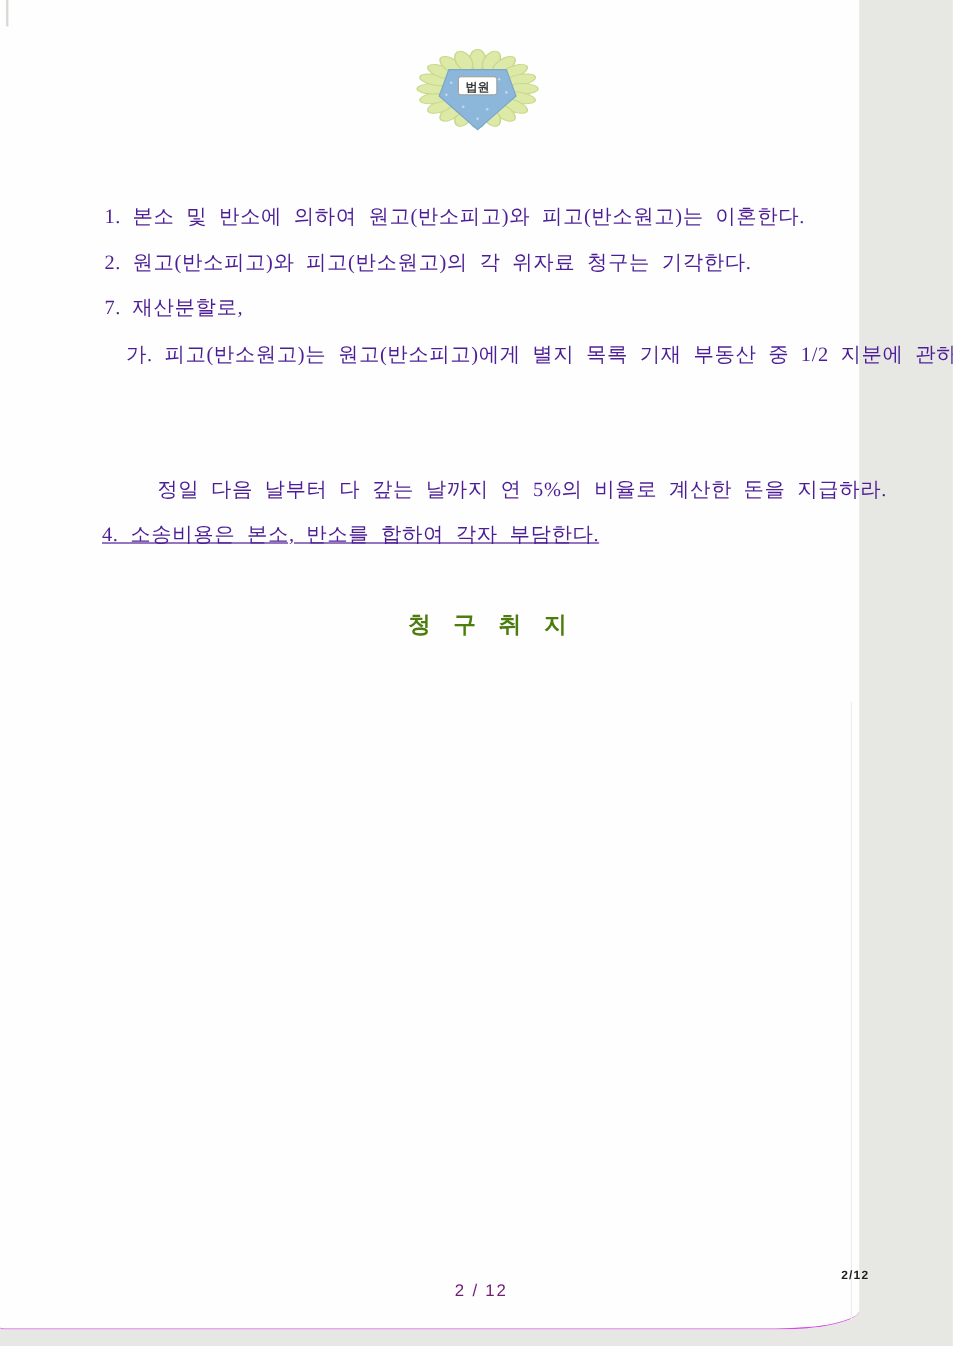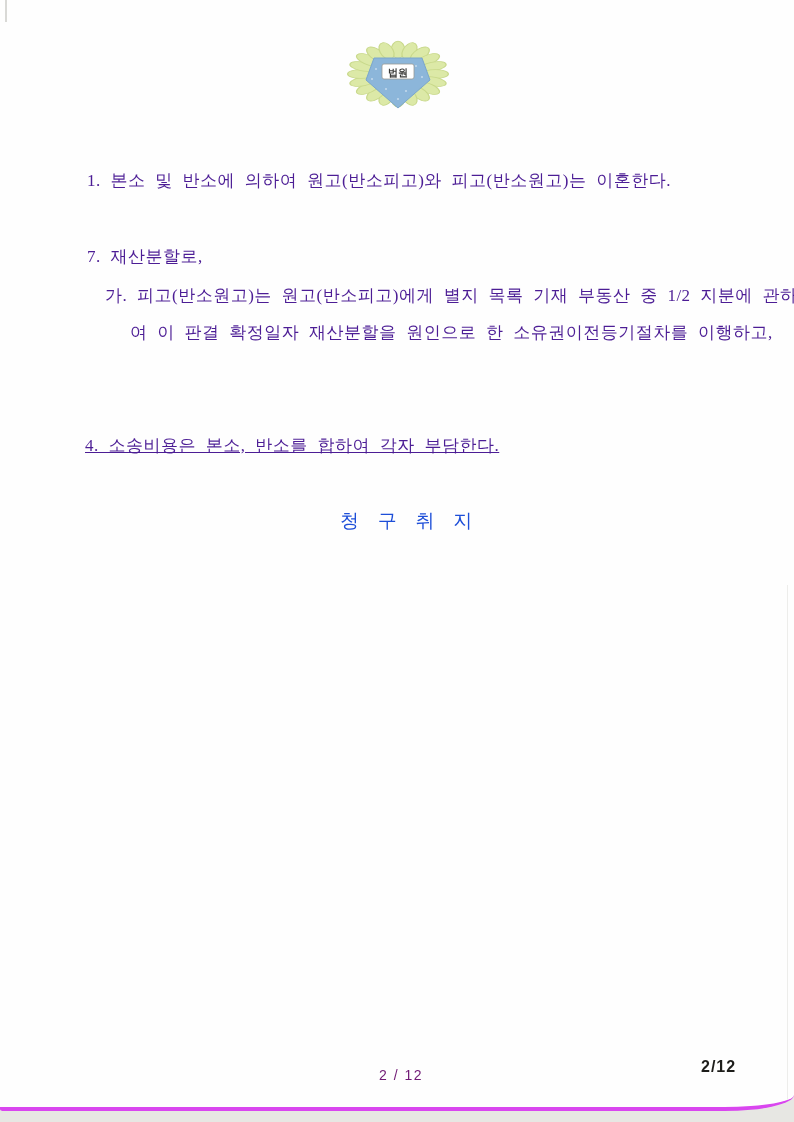--- a/index.html
+++ b/index.html
@@ -2,23 +2,23 @@
 <html><head>
 <meta charset="utf-8">
 <style>
   html,body{margin:0;padding:0;}
   body{
     width:794px;height:1122px;position:relative;overflow:hidden;
     background:#e7e7e3;
     font-family:"Liberation Serif","DejaVu Serif",serif;
   }
   .page{
-    position:absolute;left:0;top:0;width:794px;height:1107px;
+    position:absolute;left:0;top:0;width:716px;height:1107px;
     background:#fefefe;
-    border-bottom:4px solid #d946ef;
+    border-bottom:1px solid #d946ef;
     border-bottom-right-radius:70px 16px;
     border-bottom-left-radius:4px 2px;
   }
   .scan-mark-top-left{
     position:absolute;left:5px;top:0;width:2px;height:22px;background:#d9d9d6;
   }
   .scan-line-right{
     position:absolute;right:6px;top:585px;width:1px;height:515px;background:#ededeb;
   }
   .seal{
@@ -33,30 +33,30 @@
   .l2{left:87px;top:208px;}
   .l3{left:87px;top:246px;}
   .l3a{left:105px;top:285px;}
   .l3acont{left:130px;top:322px;}
   .l3b{left:105px;top:360px;}
   .l3bcont{left:131px;top:397px;}
   .l4{left:85px;top:435px;text-decoration:underline;}
   .redaction-gap{display:inline-block;width:52px;}
   .heading{
     position:absolute;left:340px;top:508px;white-space:nowrap;
-    font-size:19px;font-weight:400;letter-spacing:7px;color:#1d4ed8;
+    font-size:19px;font-weight:700;letter-spacing:7px;color:#4d7c0f;
   }
   .page-num-center{
     position:absolute;left:379px;top:1067px;
     font-size:14px;letter-spacing:1.5px;color:#701a75;
     font-family:"Liberation Sans","DejaVu Sans",sans-serif;
   }
   .page-num-right{
     position:absolute;left:701px;top:1058px;
-    font-size:16px;font-weight:700;letter-spacing:1px;color:#1d1d1a;
+    font-size:10px;font-weight:700;letter-spacing:1px;color:#1d1d1a;
     font-family:"Liberation Sans","DejaVu Sans",sans-serif;
   }
   .seal-label-text{
     font-size:10px;font-weight:700;
     font-family:"DejaVu Sans",sans-serif;
   }
 </style>
 </head>
 <body>
 
@@ -99,28 +99,29 @@
       <circle cx="56" cy="66" r="1.1"></circle>
       <circle cx="30" cy="46" r="1.1"></circle>
       <circle cx="80" cy="44" r="1.1"></circle>
     </g>
     <rect x="40" y="31" width="32" height="15" rx="2" fill="#ffffff" stroke="#9a9a94" stroke-width="0.8"></rect>
     <text x="56" y="42.5" text-anchor="middle" class="seal-label-text" fill="#3a3a38">법원</text>
   </svg>
 
   <div class="bodyline l1">1. 본소 및 반소에 의하여 원고(반소피고)와 피고(반소원고)는 이혼한다.</div>
 
+  <div class="bodyline l2">2. 원고(반소피고)와 피고(반소원고)의 각 위자료 청구는 기각한다.</div>
 
   <div class="bodyline l3">7. 재산분할로,</div>
 
   <div class="bodyline l3a">가. 피고(반소원고)는 원고(반소피고)에게 별지 목록 기재 부동산 중 1/2 지분에 관하</div>
 
-  <div class="bodyline l3acont">여 이 판결 확정일자 재산분할을 원인으로 한 소유권이전등기절차를 이행하고,</div>
 
 
+  <div class="bodyline l3bcont">정일 다음 날부터 다 갚는 날까지 연 5%의 비율로 계산한 돈을 지급하라.</div>
 
   <div class="bodyline l4">4. 소송비용은 본소, 반소를 합하여 각자 부담한다.</div>
 
   <div class="heading">청 구 취 지</div>
 
   <div class="scan-line-right"></div>
 
   <div class="page-num-center">2 / 12</div>
 
   <div class="page-num-right">2/12</div>

